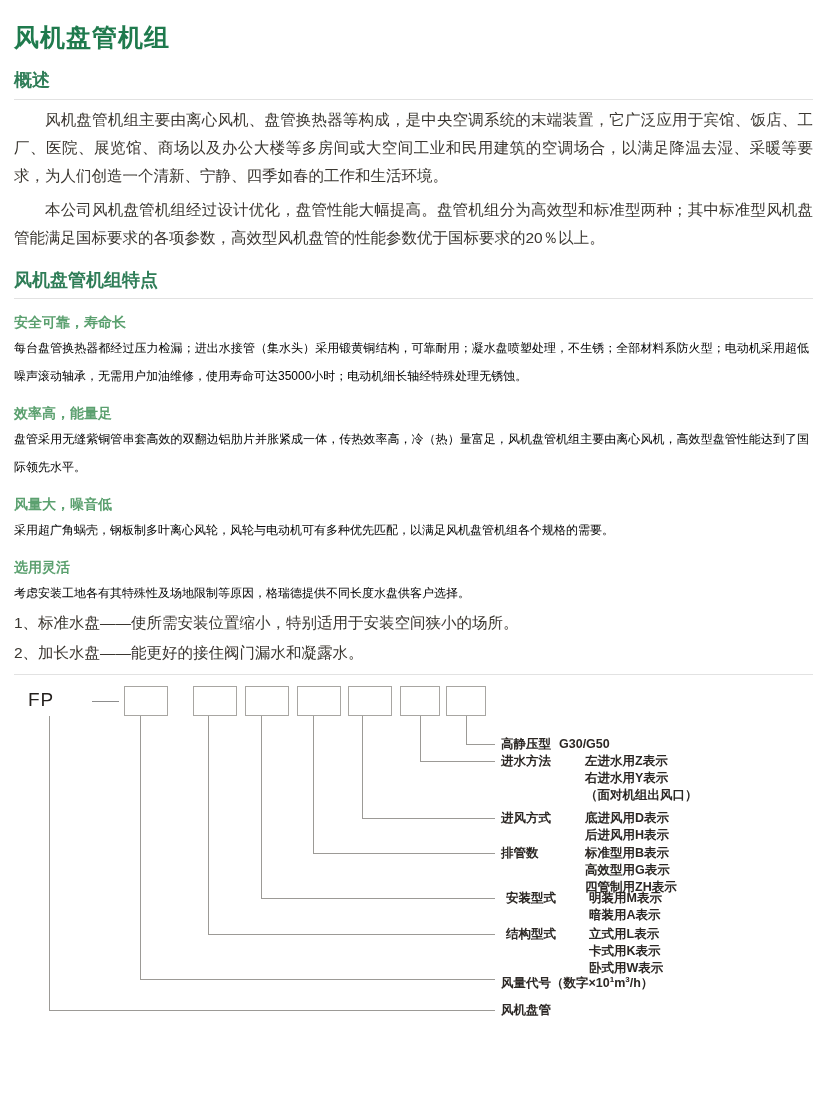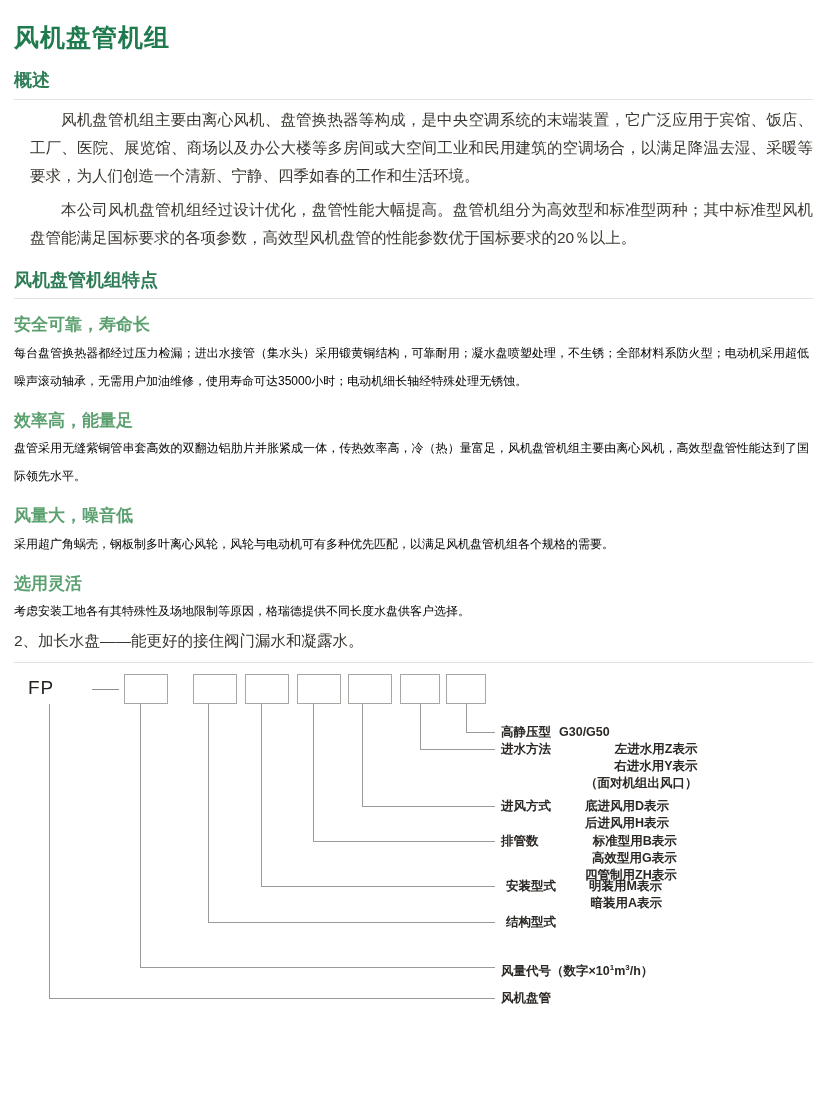--- a/index.html
+++ b/index.html
@@ -43,28 +43,28 @@
     height: 1px;
     background: #e2e2e2;
     margin: 7px 0 0 0;
     width: 100%;
   }
 
   
   p.body {
     font-size: 15.5px;
     line-height: 28px;
-    margin: 6px 0 0 16px;
+    margin: 6px 0 0 0;
     color: #3a3630;
     text-align: justify;
   }
   p.body.indent { text-indent: 2em; }
 
   .feat-head {
-    font-size: 17px;
+    font-size: 14px;
     font-weight: bold;
     color: #5ba06f;
     margin: 13px 0 0 0;
     line-height: 1.5;
   }
   .feat-head.tight { }
   p.feat-body {
     font-size: 12px;
     line-height: 28px;
     margin: 1px 4px 0 0;
@@ -121,21 +121,20 @@
     white-space: nowrap;
     line-height: 17px;
   }
   .lbl-val {
     position: absolute;
     font-size: 12.5px;
     font-weight: bold;
     color: #2b2724;
     white-space: nowrap;
     line-height: 17px;
-    text-align: right;
   }
   .lbl-val span { display: block; }
   sup { font-size: 8px; vertical-align: super; }
 </style>
 </head>
 <body>
 
 <div class="page">
 
   <h1 class="title-main">风机盘管机组</h1>
@@ -153,20 +152,21 @@
 
   <div class="feat-head">效率高，能量足</div>
   <p class="feat-body">盘管采用无缝紫铜管串套高效的双翻边铝肋片并胀紧成一体，传热效率高，冷（热）量富足，风机盘管机组主要由离心风机，高效型盘管性能达到了国际领先水平。</p>
 
   <div class="feat-head tight">风量大，噪音低</div>
   <p class="feat-body">采用超广角蜗壳，钢板制多叶离心风轮，风轮与电动机可有多种优先匹配，以满足风机盘管机组各个规格的需要。</p>
 
   <div class="feat-head tight">选用灵活</div>
   <p class="feat-body">考虑安装工地各有其特殊性及场地限制等原因，格瑞德提供不同长度水盘供客户选择。</p>
 
+  <p class="listitem">1、标准水盘——使所需安装位置缩小，特别适用于安装空间狭小的场所。</p>
   <p class="listitem">2、加长水盘——能更好的接住阀门漏水和凝露水。</p>
 
   <div class="rule"></div>
 
   <div class="diagram">
 
     <div class="dg-fp" style="left:14px; top:4px;">FP</div>
     <div class="dg-dash" style="left:78px; top:16px; width:27px;"></div>
 
     <div class="dg-box" style="left:110px; top:1px; width:44px; height:30px;"></div>
@@ -226,20 +226,25 @@
       <span>四管制用ZH表示</span>
     </div>
 
     <div class="lbl-name" style="left:492px; top:205px;">安装型式</div>
     <div class="lbl-val" style="left:575px; top:205px;">
       <span>明装用M表示</span>
       <span>暗装用A表示</span>
     </div>
 
     <div class="lbl-name" style="left:492px; top:241px;text-align:right;">结构型式</div>
+    <div class="lbl-val" style="left:575px; top:241px;">
+      <span>立式用L表示</span>
+      <span>卡式用K表示</span>
+      <span>卧式用W表示</span>
+    </div>
 
     <div class="lbl-name" style="left:487px; top:286px;"><span>风量代号（数字×10</span><sup>1</sup><span style="display:inline">m</span><sup>3</sup><span style="display:inline">/h）</span></div>
 
     <div class="lbl-name" style="left:487px; top:317px;">风机盘管</div>
 
   </div>
 
 </div>
 
 </body></html>

